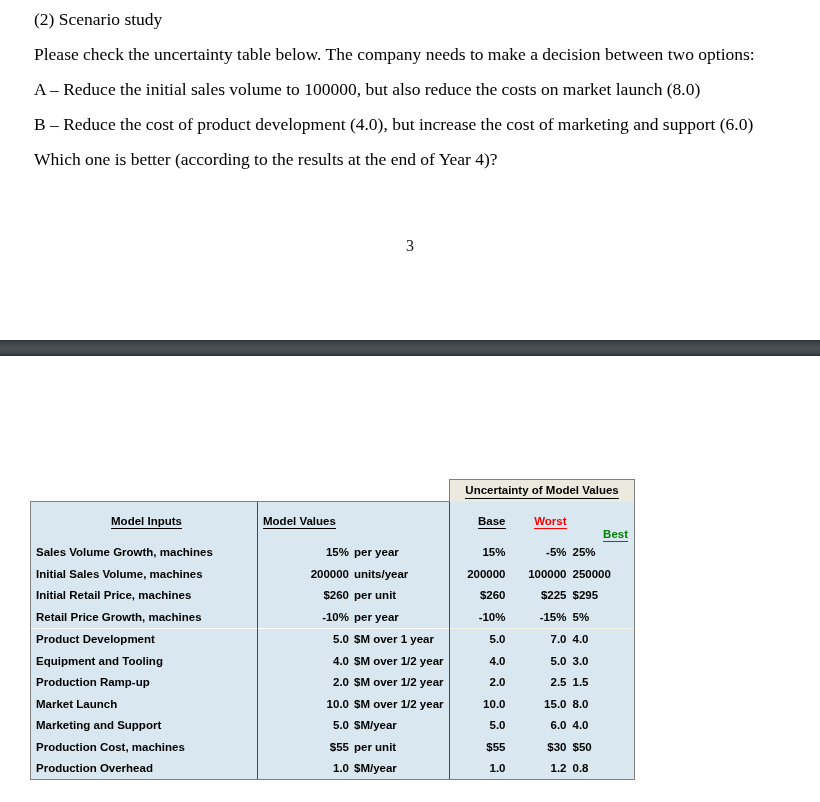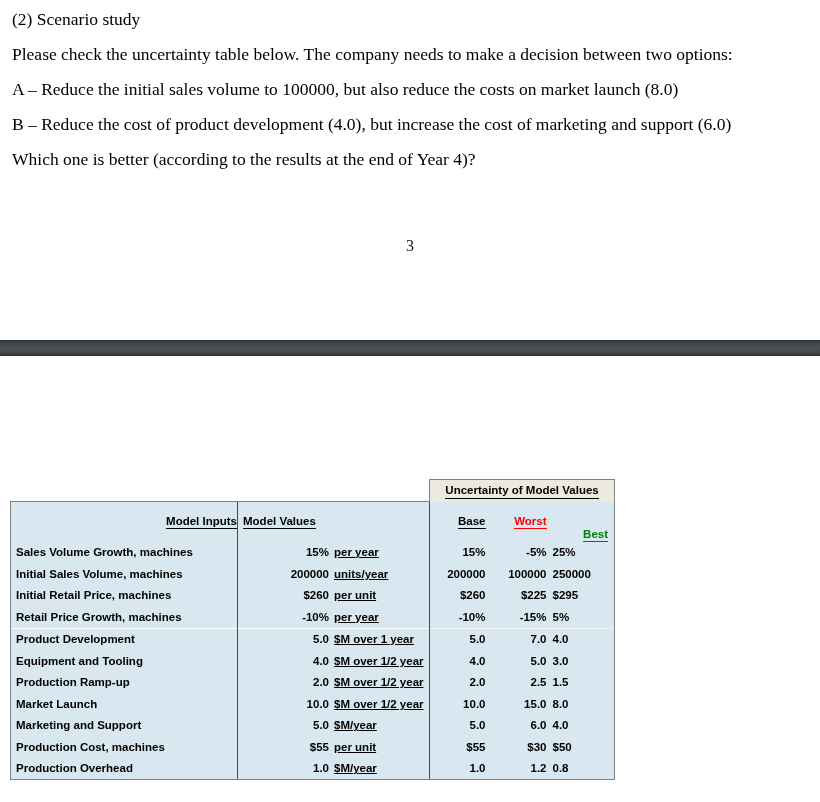--- a/index.html
+++ b/index.html
@@ -12,21 +12,21 @@
     background: #ffffff;
     font-family: "Liberation Serif", serif;
     color: #000000;
     overflow: hidden;
     position: relative;
   }
 
   
   .doc-prose {
     position: absolute;
-    left: 12px;
+    left: 34px;
     top: 2px;
     width: 780px;
   }
   .doc-line {
     font-family: "Liberation Serif", serif;
     font-size: 17.5px;
     line-height: 35px;
     color: #000;
     white-space: nowrap;
   }
@@ -54,21 +54,21 @@
         #2f3438 0%,
         #3d4347 18%,
         #4b5156 52%,
         #41474b 80%,
         #2d3236 100%);
   }
 
   
   .sheet {
     position: absolute;
-    left: 10px;
+    left: 30px;
     top: 479px;
     width: 728px;
   }
 
   .sheet table {
     border-collapse: collapse;
     table-layout: fixed;
     width: 604px;
     font-family: "Liberation Sans", sans-serif;
     font-weight: bold;
@@ -111,21 +111,21 @@
     display: inline-block;
     padding-bottom: 0px;
     line-height: 15px;
   }
 
   
   .hdr {
     background: #eceade !important;
   }
   .hdr-left {
-    text-align: right;
+    text-align: center;
     padding-left: 5px !important;
     border-top: 1.4px solid #808080;
     border-left: 1.4px solid #808080;
   }
   .hdr-mid {
     text-align: left;
     padding-left: 5px !important;
     border-top: 1.4px solid #808080;
     border-left: 1.4px solid #4a4a4a;
   }
@@ -159,21 +159,20 @@
   }
   .vnum {
     flex: 0 0 96px;
     text-align: right;
     padding-right: 5px;
     box-sizing: border-box;
   }
   .vunit {
     flex: 1 1 auto;
     text-align: left;
-    text-decoration: underline;
   }
   .cell-base {
     text-align: right;
     padding-right: 6px !important;
     border-left: 1.4px solid #4a4a4a;
     color: #000;
   }
   .cell-worst {
     text-align: right;
     padding-right: 6px !important;

